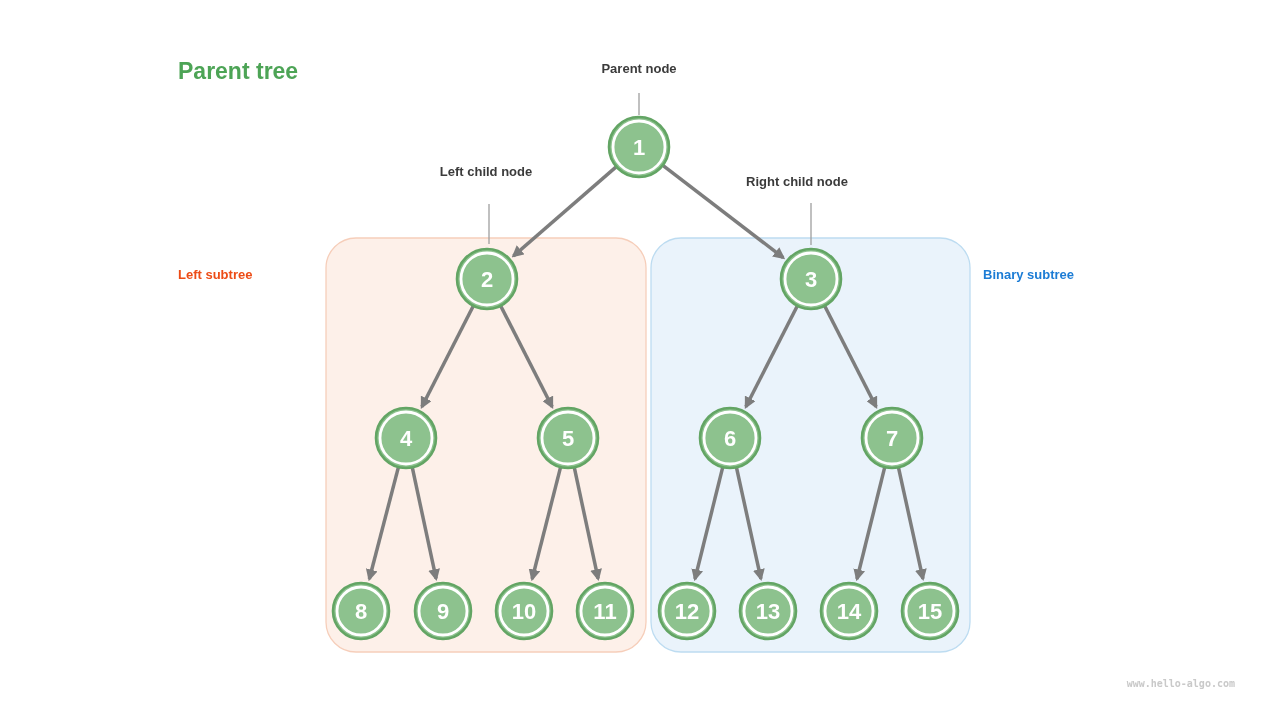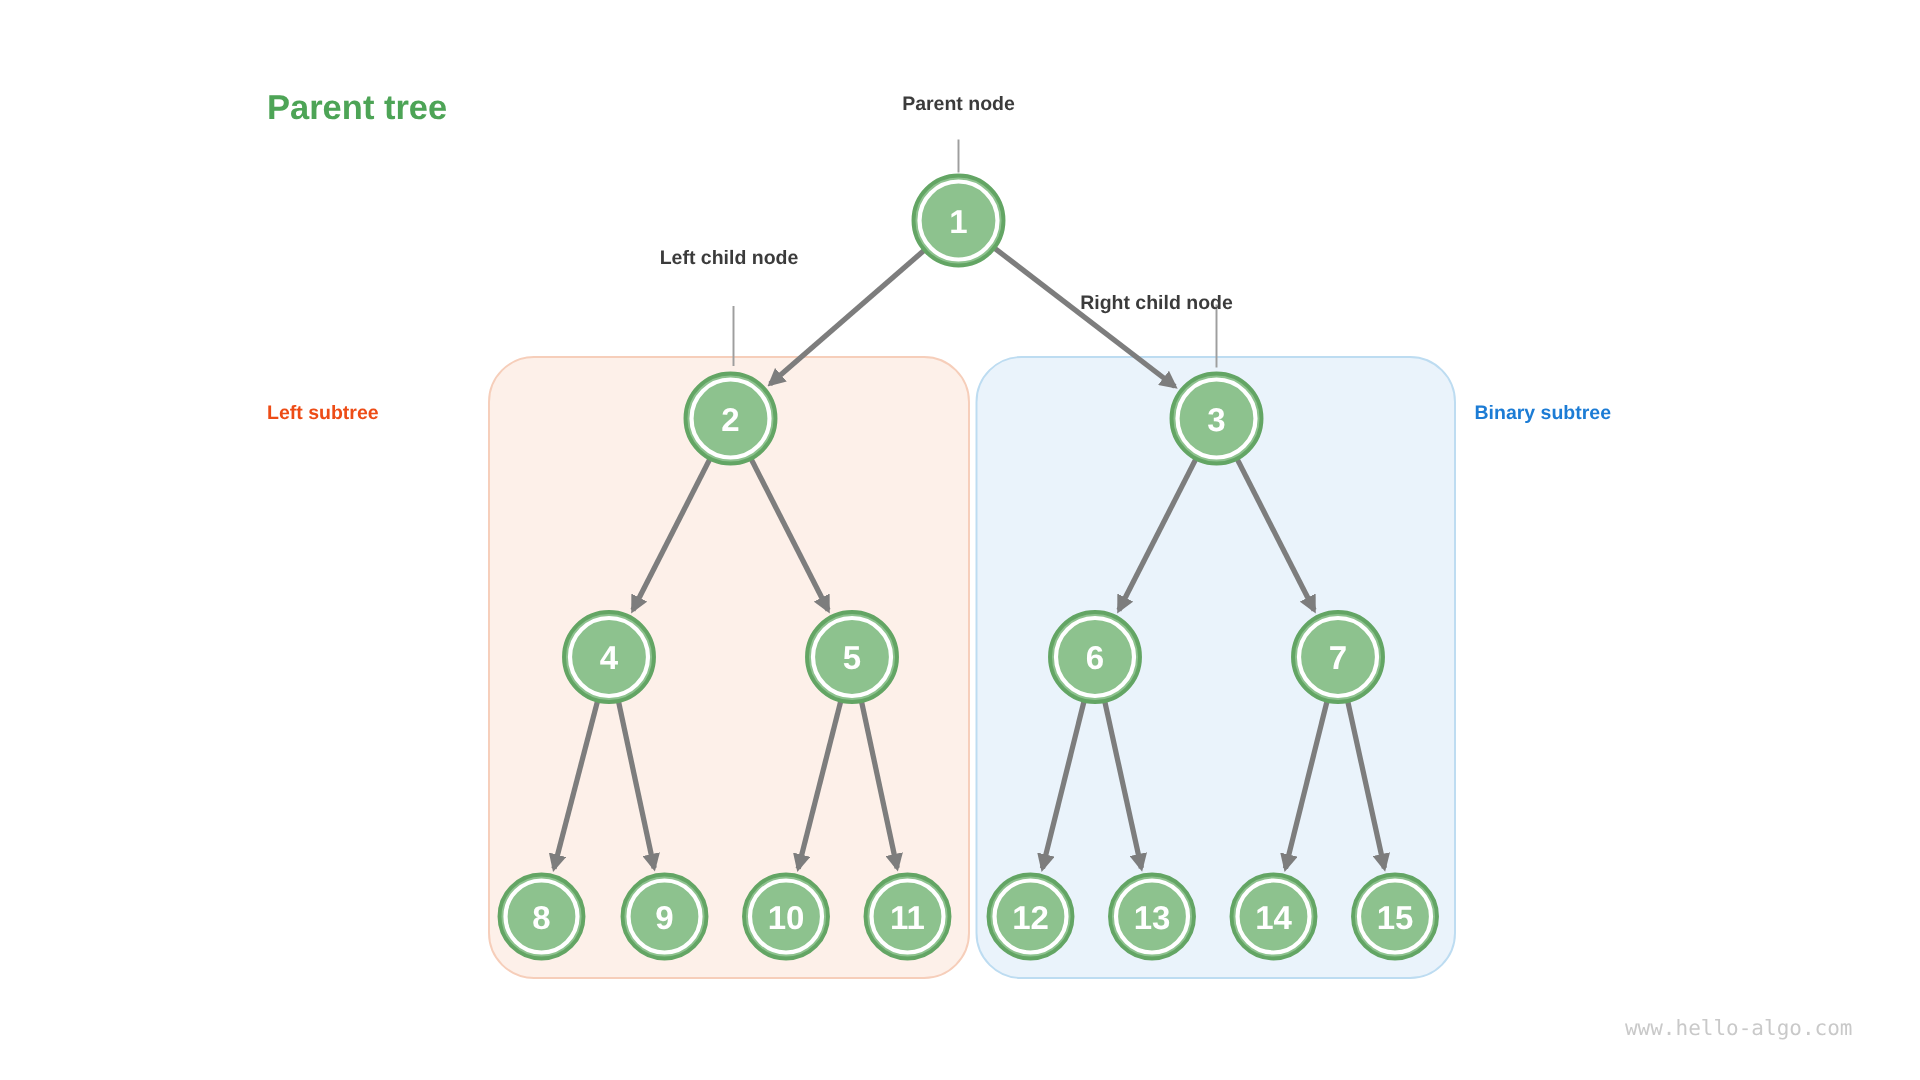--- a/index.html
+++ b/index.html
@@ -39,41 +39,40 @@
   }
   .parent-label {
     left: 639px;
     top: 61px;
   }
   .left-child-label {
     left: 486px;
     top: 164px;
   }
   .right-child-label {
-    left: 771px;
+    left: 797px;
     top: 174px;
-    margin-top: 20px;
   }
   .left-subtree-label {
     left: 178px;
     top: 267px;
     color: var(--left-subtree-orange, #ED4C16);
   }
   .right-subtree-label {
     left: 983px;
     top: 267px;
     color: var(--right-subtree-blue, #1C7CD5);
   }
   .watermark {
     position: absolute;
     right: 45px;
     top: 678px;
     font-family: "DejaVu Sans Mono", "Liberation Mono", monospace;
-    font-size: 14px;
-    font-weight: normal;
+    font-size: 10px;
+    font-weight: bold;
     color: var(--watermark-gray, #C9C9C9);
   }
 </style>
 </head>
 <body>
 
 <div class="stage">
 
   <svg id="tree-svg" width="1280" height="720" viewBox="0 0 1280 720">
     <defs>

